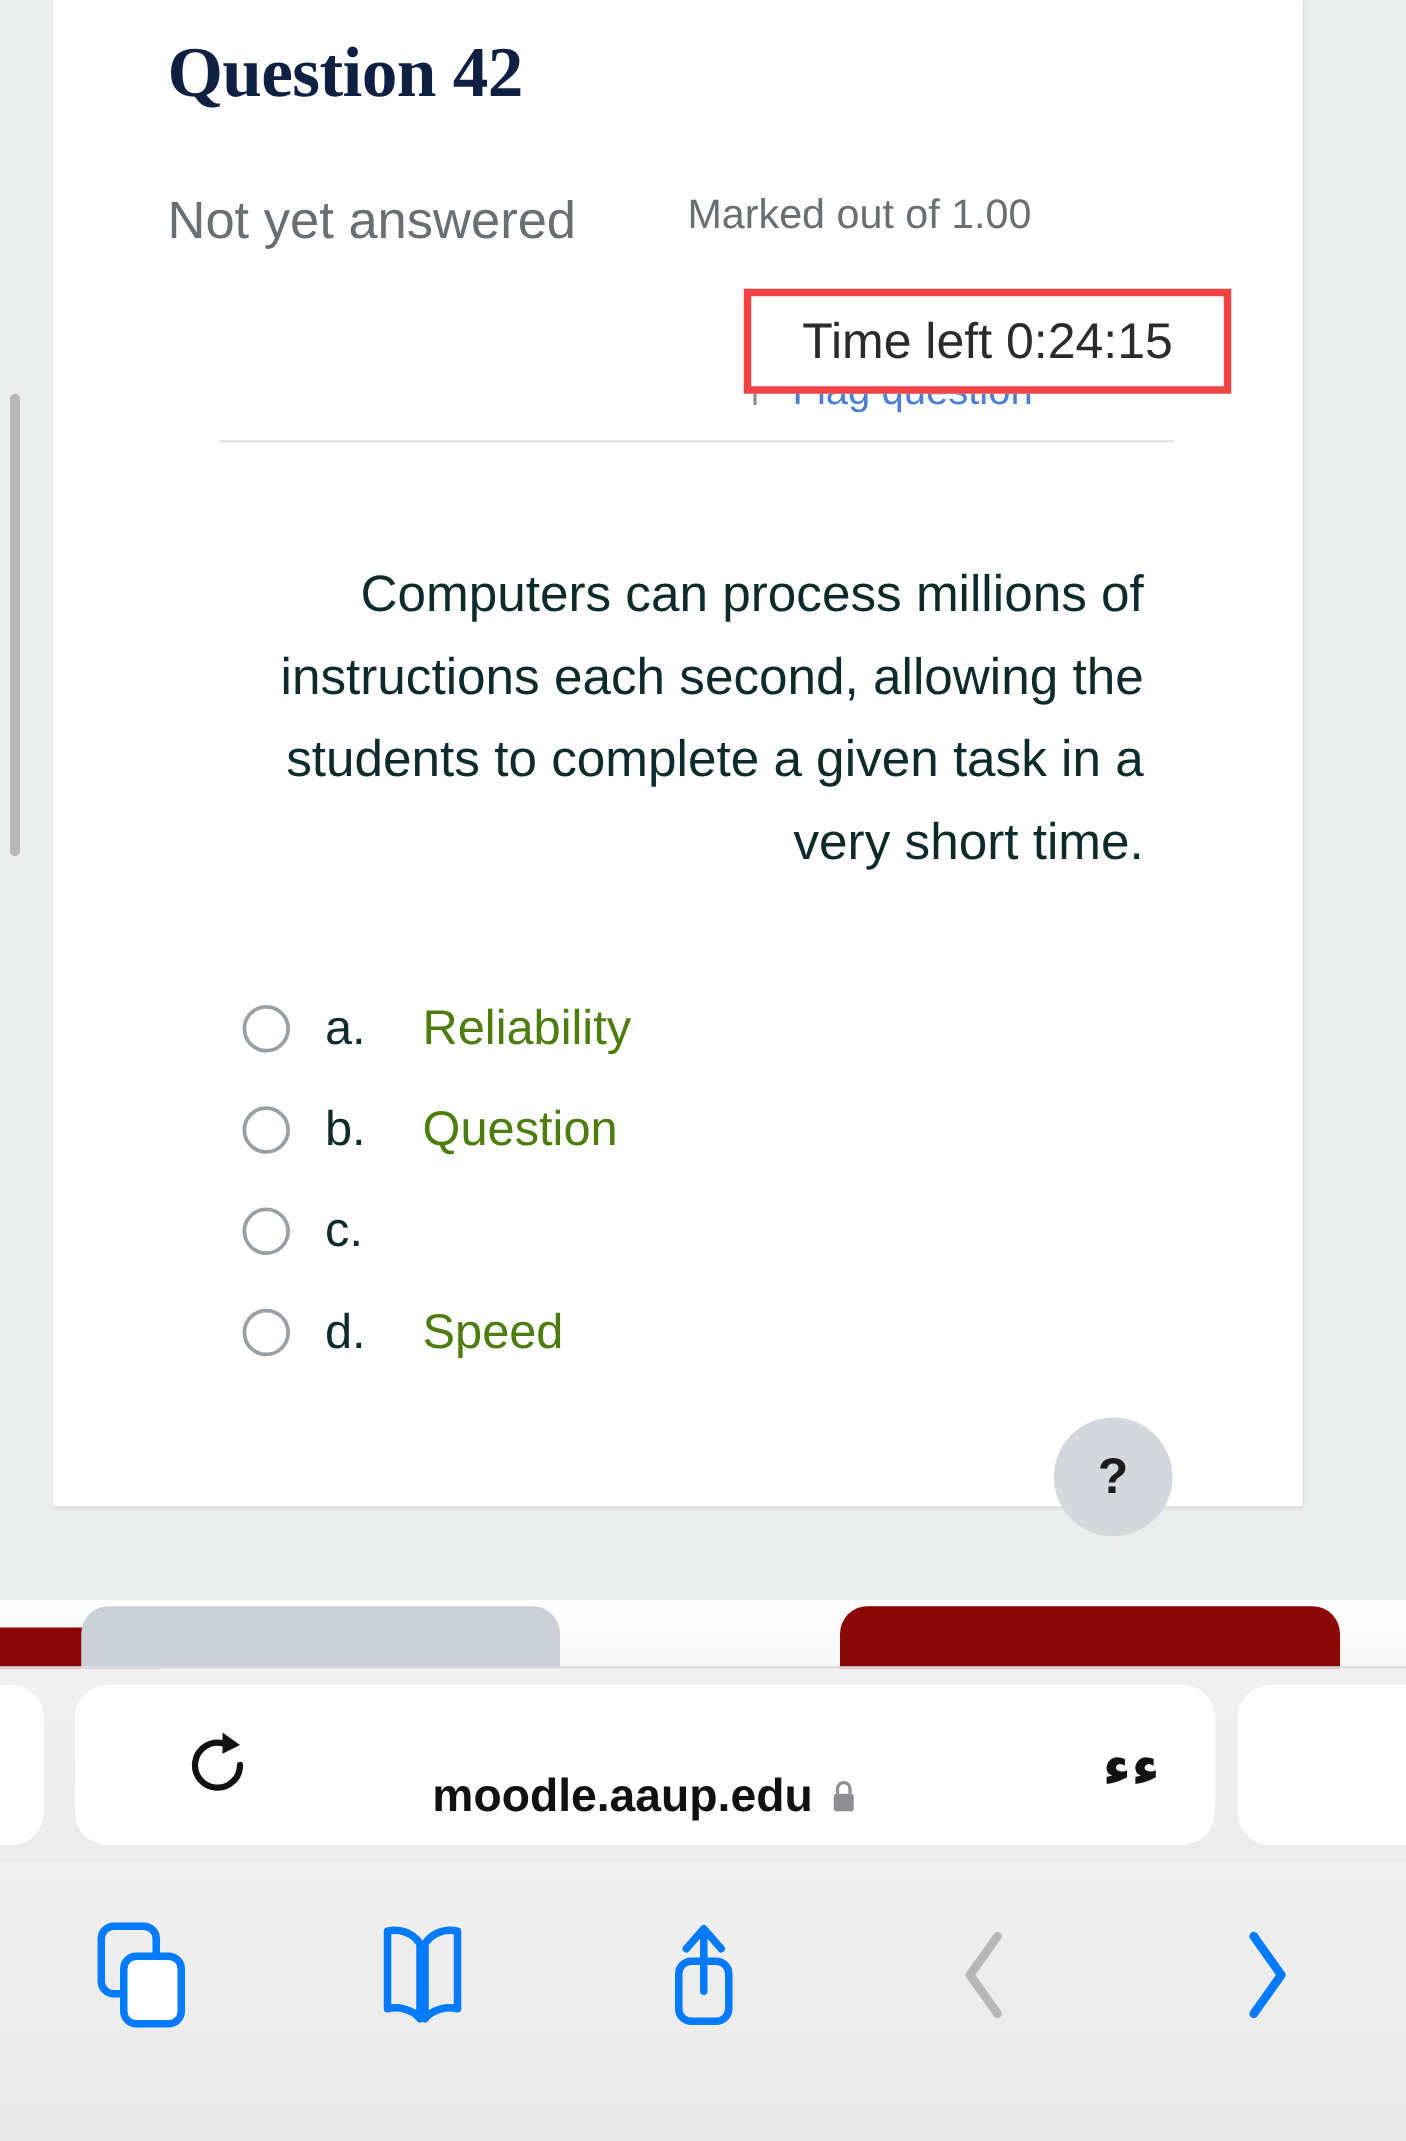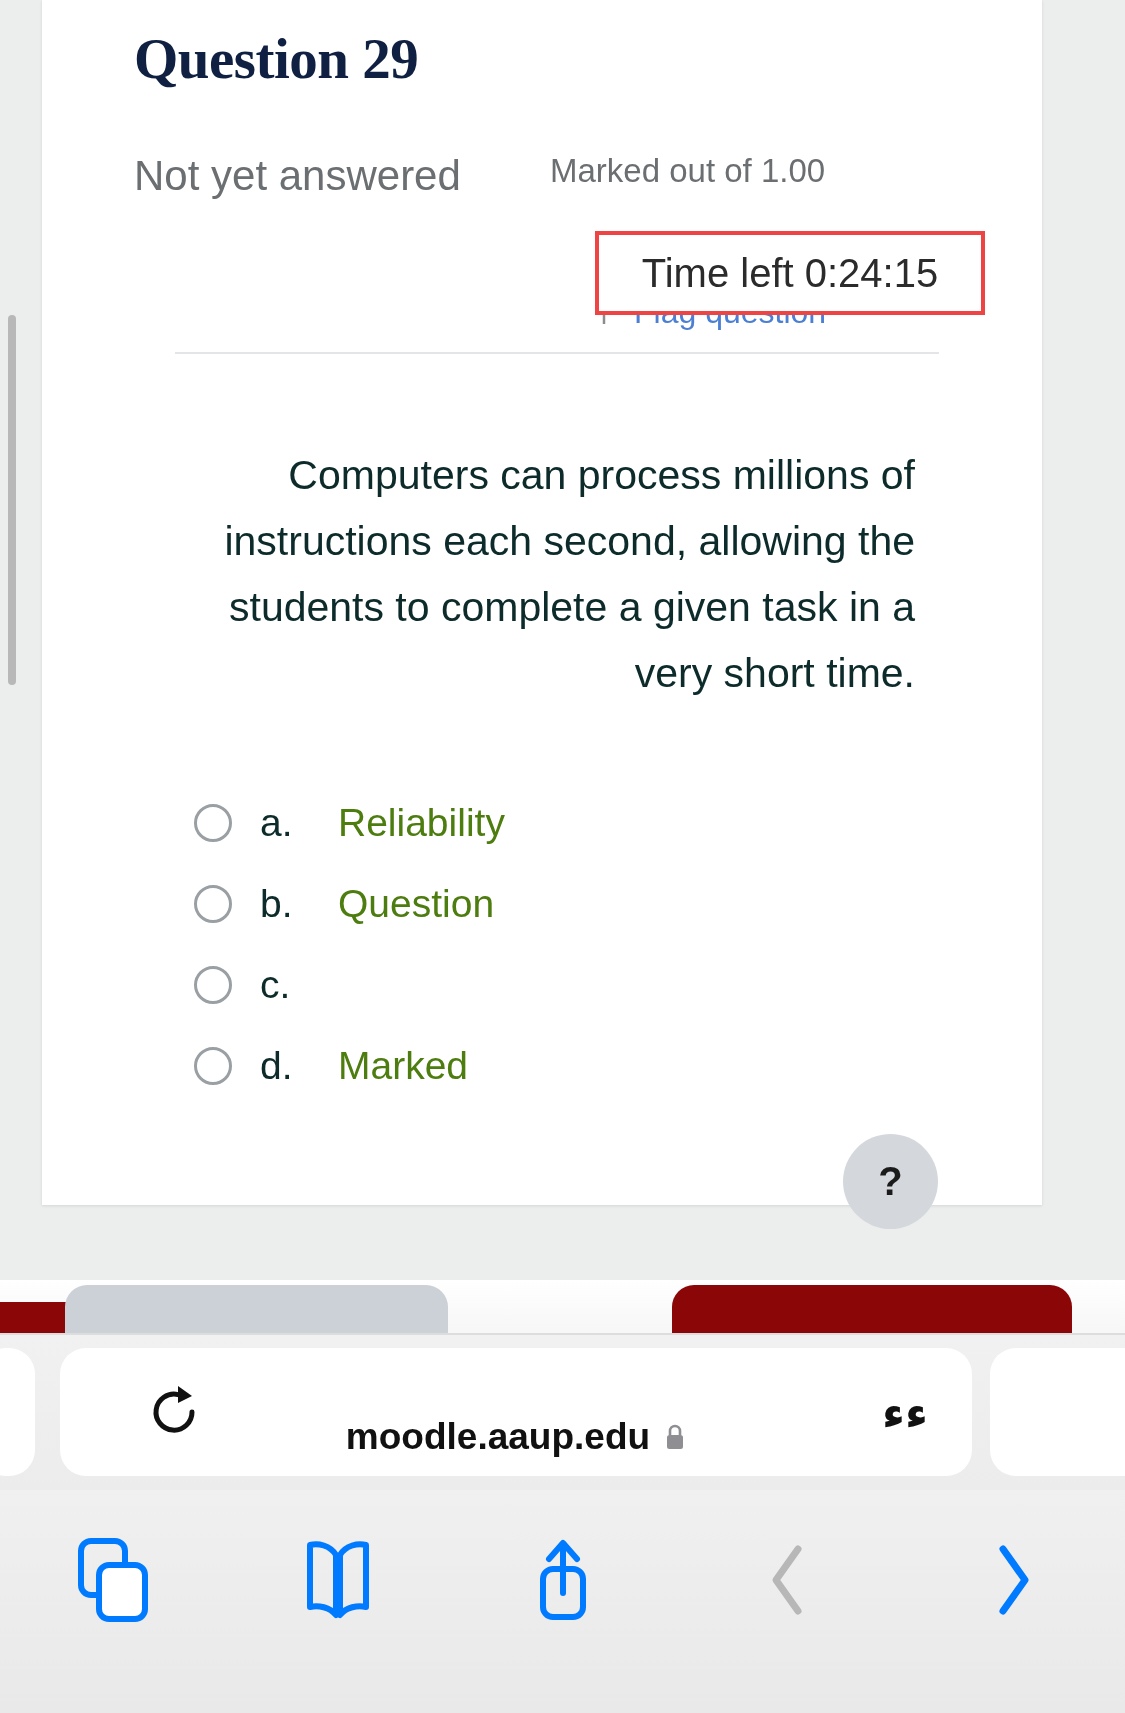--- a/index.html
+++ b/index.html
@@ -103,21 +103,21 @@
     width: 95px; height: 95px; border-radius: 50%;
     background: #d4d8dd;
     display: flex; align-items: center; justify-content: center;
     font-size: 40px; font-weight: 700; color: #1b1b1b;
   }
 
   
   .timer-box {
     position: absolute; left: 595px; top: 231px;
     width: 390px; height: 84px;
-    border: 4px solid #ef4444;
+    border: 6px solid #ef4444;
     background: #ffffff;
     display: flex; align-items: center; justify-content: center;
   }
   .timer-text {
     font-size: 40px; color: #2b2b2b; font-weight: 400;
     white-space: nowrap;
   }
 
   
   .tabstrip {
@@ -204,21 +204,21 @@
 <body>
 
 <div id="root">
 
   <div class="page-area">
 
     <div class="scroll-indicator"></div>
 
     <div class="question-card">
 
-      <div class="q-title">Question 29</div>
+      <div class="q-title">Question 42</div>
 
       <div class="q-status-row">
         <div class="q-status">Not yet answered</div>
         <div class="q-marks">Marked out of 1.00</div>
       </div>
 
       <div class="flag-row">
         <svg class="flag-icon" viewBox="0 0 22 26">
           <path d="M2 1 L2 25" stroke="#8c8c8c" stroke-width="2.5" fill="none"></path>
           <path d="M3 2 L19 2 L15 8 L19 14 L3 14 Z" fill="none" stroke="#8c8c8c" stroke-width="2"></path>
@@ -241,21 +241,21 @@
           <span class="ans-letter">b.</span>
           <span class="ans-text">Question</span>
         </div>
         <div class="answer-row">
           <span class="radio"></span>
           <span class="ans-letter">c.</span>
         </div>
         <div class="answer-row">
           <span class="radio"></span>
           <span class="ans-letter">d.</span>
-          <span class="ans-text">Marked</span>
+          <span class="ans-text">Speed</span>
         </div>
       </div>
 
     </div>
 
     <div class="help-btn">?</div>
 
     <div class="timer-box">
       <span class="timer-text">Time left 0:24:15</span>
     </div>

